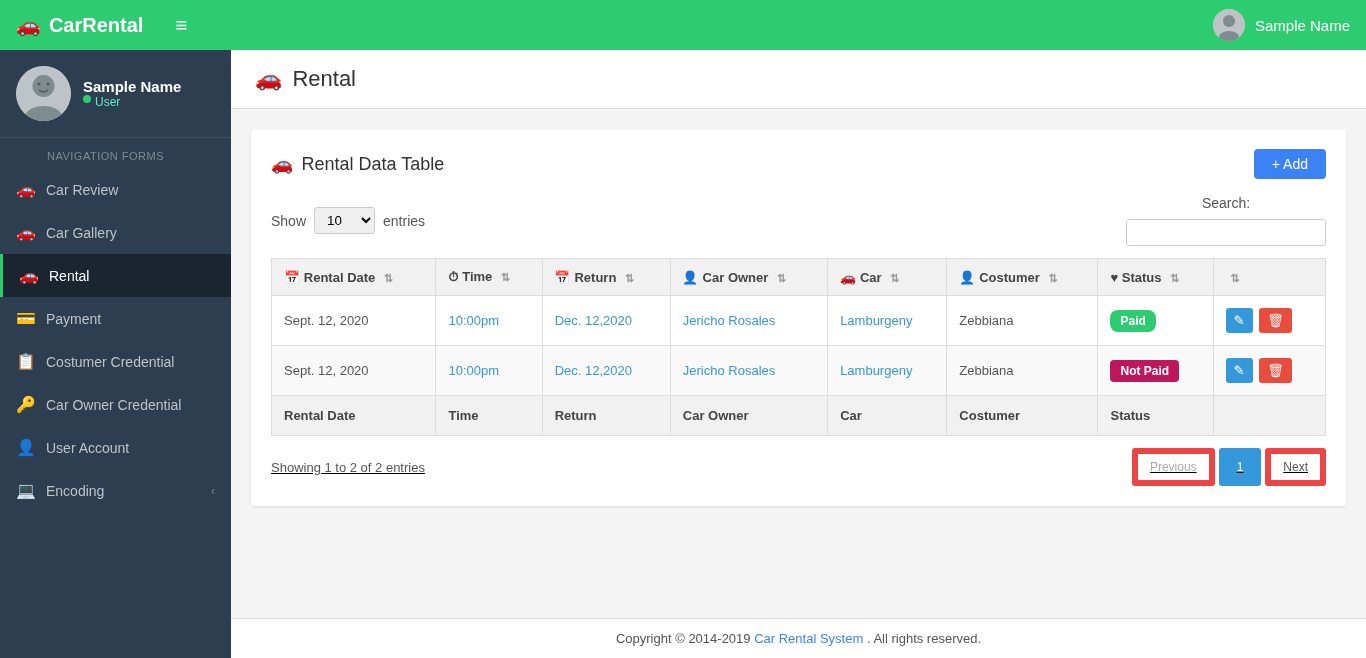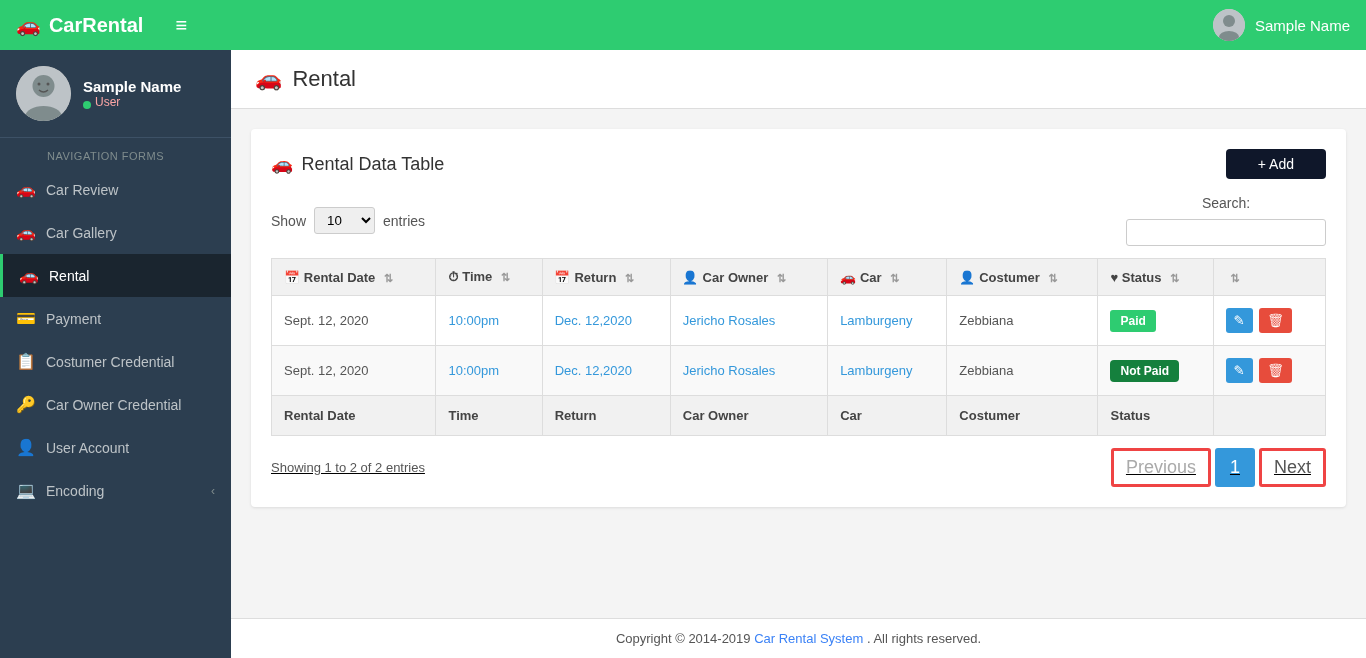--- a/index.html
+++ b/index.html
@@ -39,21 +39,21 @@
     .sidebar-user {
       padding: 16px;
       display: flex;
       align-items: center;
       gap: 12px;
       border-bottom: 1px solid #3d5166;
     }
     .avatar-large { width: 55px; height: 55px; border-radius: 50%; background: #bbb; overflow: hidden; display: flex; align-items: center; justify-content: center; flex-shrink: 0; }
     .sidebar-user-info { display: flex; flex-direction: column; }
     .sidebar-user-name { color: white; font-weight: bold; font-size: 15px; }
-    .sidebar-user-role { color: #fca5a5; font-size: 12px; display: flex; align-items: flex-end; gap: 4px; }
+    .sidebar-user-role { color: #5eead4; font-size: 12px; display: flex; align-items: flex-start; gap: 4px; }
     .online-dot { width: 8px; height: 8px; border-radius: 50%; background: #2ecc71; display: inline-block; }
 
     .sidebar-section-label { padding: 12px 16px 6px; font-size: 11px; color: #7f8c8d; text-transform: uppercase; letter-spacing: 0.5px; margin-left: 31px; }
 
     .sidebar-item {
       display: flex;
       align-items: center;
       gap: 10px;
       padding: 12px 16px;
       cursor: pointer;
@@ -104,24 +104,24 @@
     }
     .card-title {
       display: flex;
       align-items: center;
       gap: 8px;
       font-size: 18px;
       font-weight: 500;
       color: #333;
     }
     .btn-add {
-      background: #0f172a;
+      background: #3b82f6;
       color: white;
       border: none;
-      padding: 7px 32px;
+      padding: 7px 18px;
       border-radius: 4px;
       cursor: pointer;
       font-size: 14px;
       display: flex;
       align-items: center;
       gap: 5px;
     }
 
     
     .table-controls {
@@ -148,45 +148,45 @@
       cursor: pointer;
     }
     th .sort-icon { margin-left: 5px; color: #999; font-size: 11px; }
     td { padding: 12px 12px; border: 1px solid #ddd; color: #555; }
     tbody tr:nth-child(odd) { background: white; }
     tbody tr:nth-child(even) { background: #f9f9f9; }
     .tfoot-row td { background: #f1f1f1; font-weight: 600; color: #444; }
     .link-blue { color: #3498db; text-decoration: none; }
 
     
-    .badge-paid { background: #2ecc71; color: white; padding: 4px 10px; border-radius: 3px; font-size: 12px; font-weight: bold; display: inline-block; }
-    .badge-notpaid { background: #15803d; color: white; padding: 4px 10px; border-radius: 4px; font-size: 12px; font-weight: bold; display: inline-block; }
+    .badge-paid { background: #2ecc71; color: white; padding: 4px 10px; border-radius: 8px; font-size: 12px; font-weight: bold; display: inline-block; }
+    .badge-notpaid { background: #be185d; color: white; padding: 4px 10px; border-radius: 4px; font-size: 12px; font-weight: bold; display: inline-block; }
 
     
     .btn-edit { background: #3498db; color: white; border: none; padding: 5px 8px; border-radius: 3px; cursor: pointer; margin-right: 3px; }
     .btn-delete { background: #e74c3c; color: white; border: none; padding: 5px 8px; border-radius: 3px; cursor: pointer; }
 
     
     .table-footer {
       display: flex;
       justify-content: space-between;
       align-items: center;
       margin-top: 12px;
       text-decoration: underline;
     }
     .entries-info { color: #555; font-size: 13px; }
     .pagination { display: flex; gap: 4px; }
     .page-btn {
       padding: 6px 12px;
-      border: 3px solid #ef4444;
+      border: 6px solid #ef4444;
       background: white;
       color: #555;
       border-radius: 3px;
       cursor: pointer;
-      font-size: 18px;
+      font-size: 12px;
     }
     .page-btn.active { background: #3498db; color: white; border-color: #3498db; }
     .page-btn.disabled { color: #aaa; cursor: default; }
 
     
     .footer {
       background: white;
       border-top: 1px solid #ddd;
       padding: 12px 24px;
       font-size: 13px;

